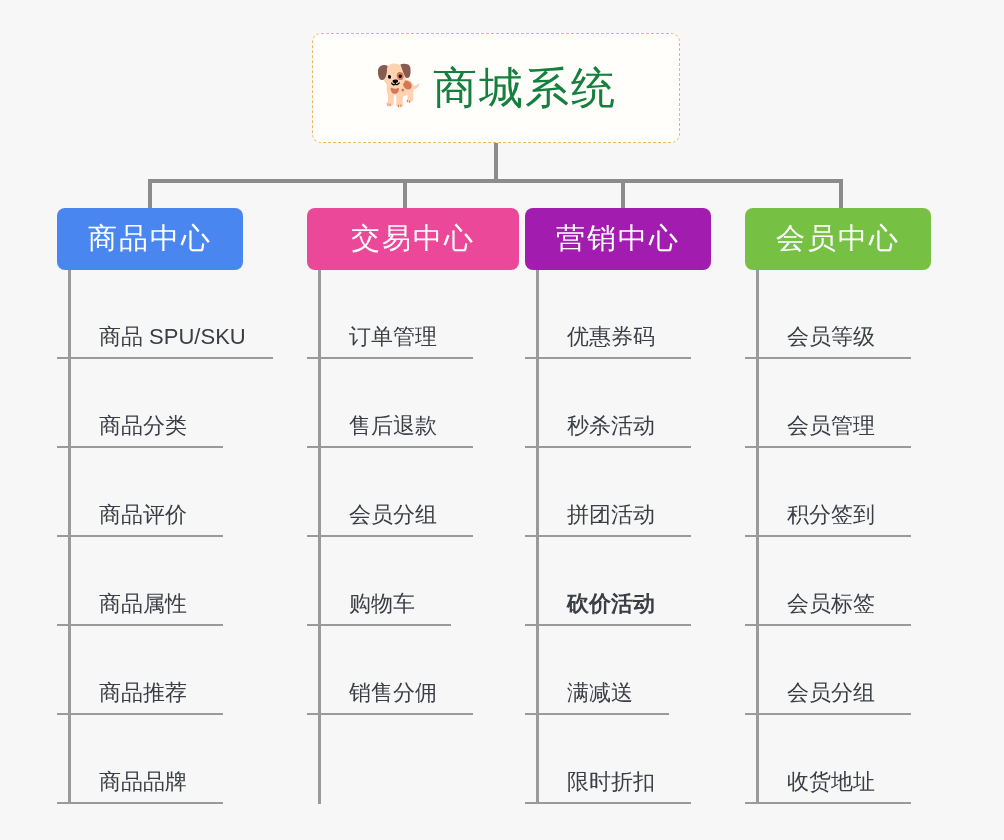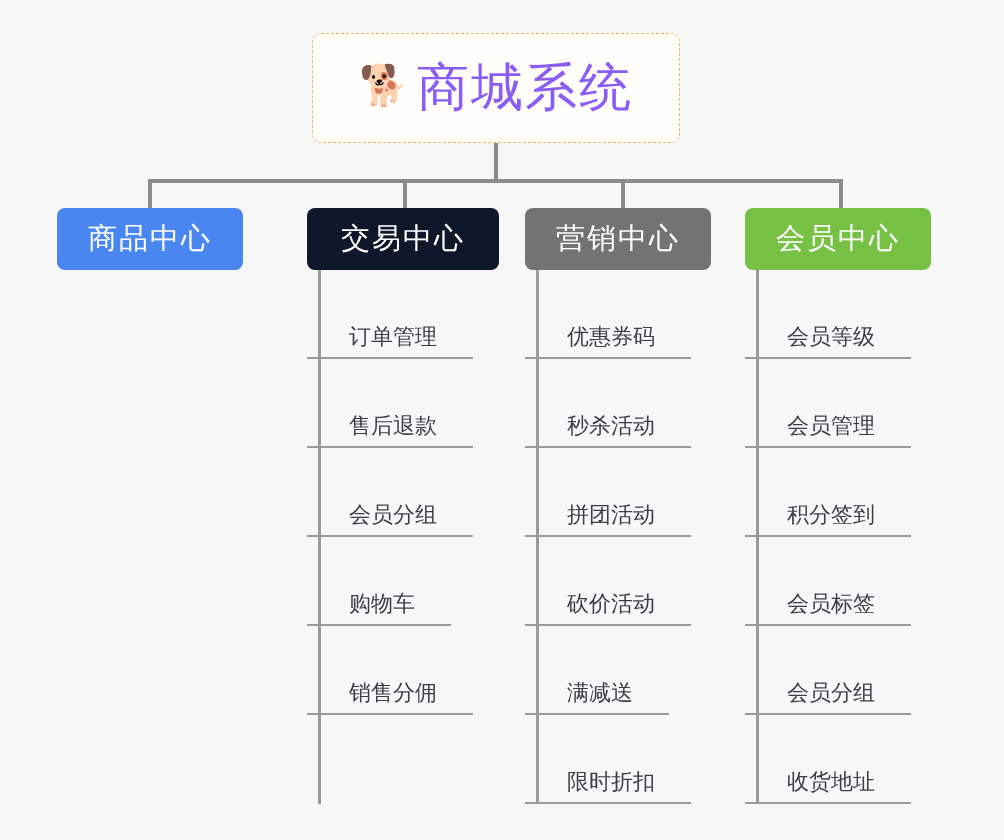--- a/index.html
+++ b/index.html
@@ -37,22 +37,22 @@
     gap: 14px;
   }
   .root-emoji {
     font-size: 40px;
     line-height: 1;
     width: 44px;
     height: 46px;
     display: block;
   }
   .root-title {
-    font-size: 52px;
-    color: #8b5cf6;
+    font-size: 44px;
+    color: #15803d;
     letter-spacing: 2px;
     white-space: nowrap;
   }
 
   
   .conn {
     position: absolute;
     background: #8c8c8c;
   }
   .conn-stem {           
@@ -135,23 +135,44 @@
       <div class="conn conn-drop" style="left: 403px;"></div>
       <div class="conn conn-drop" style="left: 621px;"></div>
       <div class="conn conn-drop" style="left: 839px;"></div>
     </div>
 
   <div id="columns">
       <div class="column" style="left: 57px; width: 186px;">
         <div class="cat-header" style="background: rgb(74, 134, 240); width: 186px;">
           <span>商品中心</span>
         </div>
+        <div class="leaf-stack">
+          <div class="leaf-spine" style="height: 534px;"></div>
+          <div class="leaf" style="width: 216px;">
+            <span class="leaf-label">商品 SPU/SKU</span>
+          </div>
+          <div class="leaf" style="width: 166px;">
+            <span class="leaf-label">商品分类</span>
+          </div>
+          <div class="leaf" style="width: 166px;">
+            <span class="leaf-label">商品评价</span>
+          </div>
+          <div class="leaf" style="width: 166px;">
+            <span class="leaf-label">商品属性</span>
+          </div>
+          <div class="leaf" style="width: 166px;">
+            <span class="leaf-label">商品推荐</span>
+          </div>
+          <div class="leaf" style="width: 166px;">
+            <span class="leaf-label">商品品牌</span>
+          </div>
+        </div>
       </div>
       <div class="column" style="left: 307px; width: 186px;">
-        <div class="cat-header" style="background: #0f172a; width: 192px;">
+        <div class="cat-header" style="background: #ec4899; width: 212px;">
           <span>交易中心</span>
         </div>
         <div class="leaf-stack">
           <div class="leaf-spine" style="height: 534px;"></div>
           <div class="leaf" style="width: 166px;">
             <span class="leaf-label">订单管理</span>
           </div>
           <div class="leaf" style="width: 166px;">
             <span class="leaf-label">售后退款</span>
           </div>
@@ -160,35 +181,35 @@
           </div>
           <div class="leaf" style="width: 144px; text-align: center;">
             <span class="leaf-label">购物车</span>
           </div>
           <div class="leaf" style="width: 166px;">
             <span class="leaf-label">销售分佣</span>
           </div>
         </div>
       </div>
       <div class="column" style="left: 525px; width: 186px;">
-        <div class="cat-header" style="background: #737373; width: 186px;">
+        <div class="cat-header" style="background: #a21caf; width: 186px;">
           <span>营销中心</span>
         </div>
         <div class="leaf-stack">
           <div class="leaf-spine" style="height: 534px;"></div>
           <div class="leaf" style="width: 166px;">
             <span class="leaf-label">优惠券码</span>
           </div>
           <div class="leaf" style="width: 166px;">
             <span class="leaf-label">秒杀活动</span>
           </div>
           <div class="leaf" style="width: 166px;">
             <span class="leaf-label">拼团活动</span>
           </div>
-          <div class="leaf" style="width: 166px;">
+          <div class="leaf" style="width: 166px; font-weight: bold;">
             <span class="leaf-label">砍价活动</span>
           </div>
           <div class="leaf" style="width: 144px;">
             <span class="leaf-label">满减送</span>
           </div>
           <div class="leaf" style="width: 166px;">
             <span class="leaf-label">限时折扣</span>
           </div>
         </div>
       </div>

